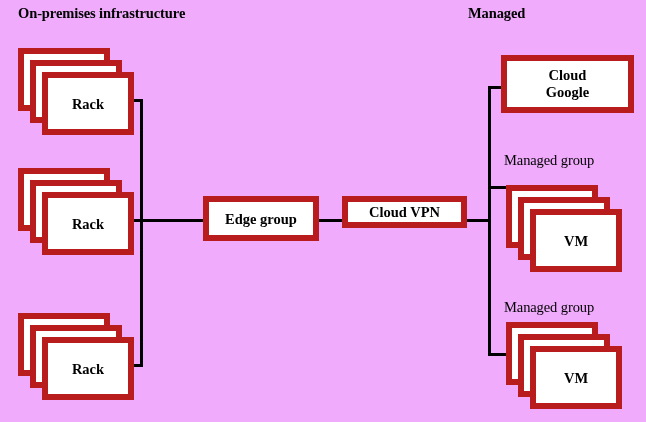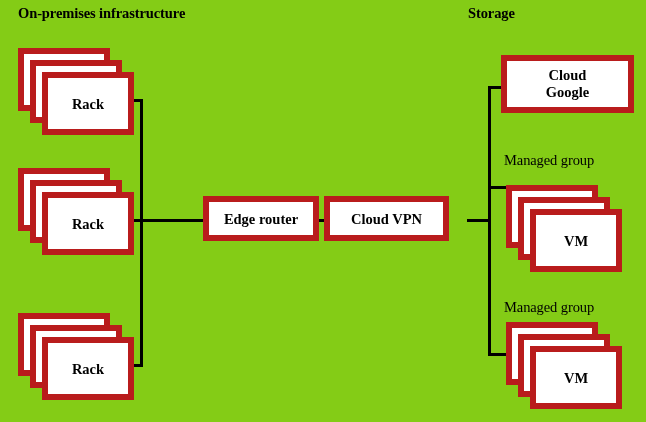--- a/index.html
+++ b/index.html
@@ -7,21 +7,21 @@
     padding: 0;
     background: #ffffff;
   }
   body {
     font-family: "Liberation Serif", "DejaVu Serif", serif;
   }
   #diagram {
     position: relative;
     width: 646px;
     height: 422px;
-    background: #84cc16;
+    background: #f0abfc;
     overflow: hidden;
   }
   .section-title {
     position: absolute;
     font-weight: bold;
     font-size: 14.5px;
     color: #000000;
     white-space: nowrap;
     letter-spacing: -0.1px;
   }
@@ -68,21 +68,21 @@
   .wire.h { height: 3px; }
   .wire.v { width: 3px; }
 </style>
 </head>
 <body>
 
 <div id="diagram">
 
   <div class="section-title" style="left:18px; top:5px;">On-premises infrastructure</div>
 
-  <div class="section-title" style="left:468px; top:5px;">Storage</div>
+  <div class="section-title" style="left:468px; top:5px;">Managed</div>
 
   <div class="wire v" style="left:140px; top:99px; height:268px;"></div>
 
   <div class="wire h" style="left:124px; top:99px; width:19px;"></div>
 
   <div class="wire h" style="left:124px; top:219px; width:19px;"></div>
 
   <div class="wire h" style="left:124px; top:364px; width:19px;"></div>
 
   <div class="wire h" style="left:140px; top:219px; width:63px;"></div>
@@ -105,26 +105,26 @@
 
   <div class="stack">
     <div class="box" style="left:18px; top:313px; width:92px; height:63px;"></div>
     <div class="box" style="left:30px; top:325px; width:92px; height:63px;"></div>
     <div class="box" style="left:42px; top:337px; width:92px; height:63px;">
       <div class="box-label">Rack</div>
     </div>
   </div>
 
   <div class="box" style="left:203px; top:196px; width:116px; height:45px;">
-    <div class="box-label">Edge router</div>
+    <div class="box-label">Edge group</div>
   </div>
 
   <div class="wire h" style="left:319px; top:219px; width:23px;"></div>
 
-  <div class="box" style="left:324px; top:196px; width:125px; height:45px;text-decoration:underline;">
+  <div class="box" style="left:342px; top:196px; width:125px; height:32px;text-decoration:underline;">
     <div class="box-label">Cloud VPN</div>
   </div>
 
   <div class="wire h" style="left:467px; top:219px; width:24px;"></div>
 
   <div class="wire v" style="left:488px; top:86px; height:270px;"></div>
 
   <div class="wire h" style="left:488px; top:86px; width:19px;"></div>
 
   <div class="wire h" style="left:488px; top:186px; width:19px;"></div>

